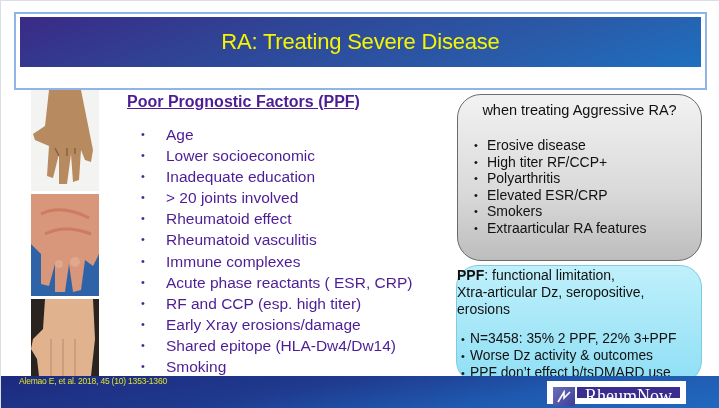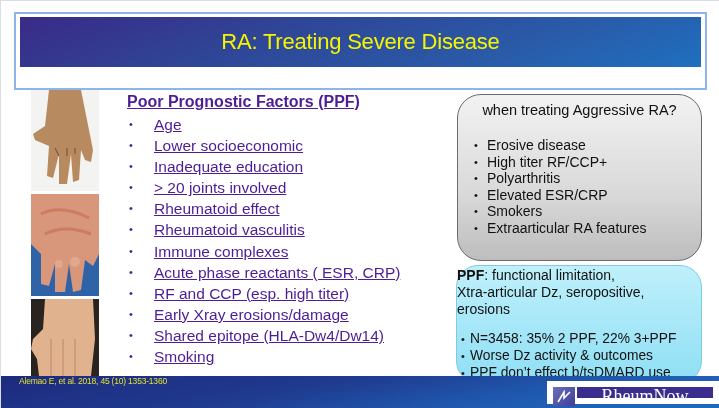--- a/index.html
+++ b/index.html
@@ -7,39 +7,39 @@
   .slide { position:absolute; left:0; top:0; width:719px; height:408px; background:#ffffff; border-top:1px solid #d8dde6; border-left:1px solid #d8dde6; box-sizing:border-box; }
   .title-frame { position:absolute; left:13px; top:11px; width:693px; height:78px; border:2px solid #8fb4e8; background:#ffffff; box-sizing:border-box; }
   .title-bar { position:absolute; left:19px; top:16px; width:681px; height:50px;
     background:linear-gradient(160deg, #3a2a86 0%, #2f4596 35%, #2a5aa8 70%, #1e70bf 100%);
     display:flex; align-items:center; justify-content:center; }
   .title-text { color:#f6f500; font-size:22px; font-family:"Liberation Sans", sans-serif; letter-spacing:-0.2px; }
   .photo { position:absolute; left:30px; width:68px; overflow:hidden; }
   .photo svg { display:block; }
   .ppf { position:absolute; left:126px; top:91px; width:330px; color:#4c1d95; }
   .ppf-heading { font-weight:bold; font-size:16px; text-decoration:underline; margin:0 0 2px 0; line-height:20px; }
-  .ppf ul { list-style:none; margin:0; padding:0;text-decoration:underline; }
+  .ppf ul { list-style:none; margin:12px; padding:0; }
   .ppf li { font-size:15.5px; line-height:21.1px; position:relative; padding-left:27px; }
   .ppf li::before { content:"•"; position:absolute; left:2px; top:0; font-size:11px; }
   .gray-box { position:absolute; left:456px; top:93px; width:245px; height:167px; border-radius:24px;
     background:linear-gradient(180deg, #f2f2f2 0%, #d9d9d9 60%, #bdbdbd 100%); border:1px solid #6b6b6b; box-sizing:border-box; }
   .gray-q { text-align:center; font-size:14.5px; line-height:18px; margin-top:6px; color:#111; }
   .gray-box ul { list-style:none; margin:18px 16px 0 0; padding:0; }
   .gray-box li { font-size:14px; line-height:16.6px; position:relative; padding-left:29px; color:#111; }
   .gray-box li::before { content:"•"; position:absolute; left:16px; top:0; font-size:11px; }
   .blue-box { position:absolute; left:455px; top:264px; width:246px; height:118px; border-radius:22px;
     background:linear-gradient(180deg, #bff0fb 0%, #8fdff5 100%); border:1px solid #7fcbe3; box-sizing:border-box; color:#111; }
   .blue-head { text-align:left; font-size:14px; line-height:17px; margin-top:1px; }
   .blue-box ul { list-style:none; margin:13px 0 0 0; padding:0; }
   .blue-box li { font-size:13.8px; line-height:16.8px; position:relative; padding-left:13px; }
   .blue-box li::before { content:"•"; position:absolute; left:4px; top:0; font-size:11px; }
   .footer { position:absolute; left:0; top:375px; width:719px; height:33px;
     background:linear-gradient(170deg, #1d2a7e 0%, #1f3a8e 40%, #1f5ab0 70%, #2169be 100%); }
   .footer .citation { position:absolute; left:18px; top:0; color:#e3e32a; font-size:8.5px; letter-spacing:-0.2px; }
-  .logo { position:absolute; left:546px; top:380px; width:172px; height:23px; background:#ffffff; padding:6px; box-sizing:border-box; display:flex; }
+  .logo { position:absolute; left:546px; top:380px; width:139px; height:23px; background:#ffffff; padding:6px; box-sizing:border-box; display:flex; }
   .logo-icon { width:22px; height:19px; background:linear-gradient(135deg,#6d6fb8,#3c3e98); display:flex; align-items:center; justify-content:center; }
   .logo-text { flex:1; background:#3a2d8e; color:#ffffff; font-family:"Liberation Serif", serif; font-size:18px; line-height:19px; text-align:center; margin-left:2px; }
 </style>
 </head>
 <body>
 
 <div class="slide">
 
   <div class="title-frame"></div>
   <div class="title-bar">

